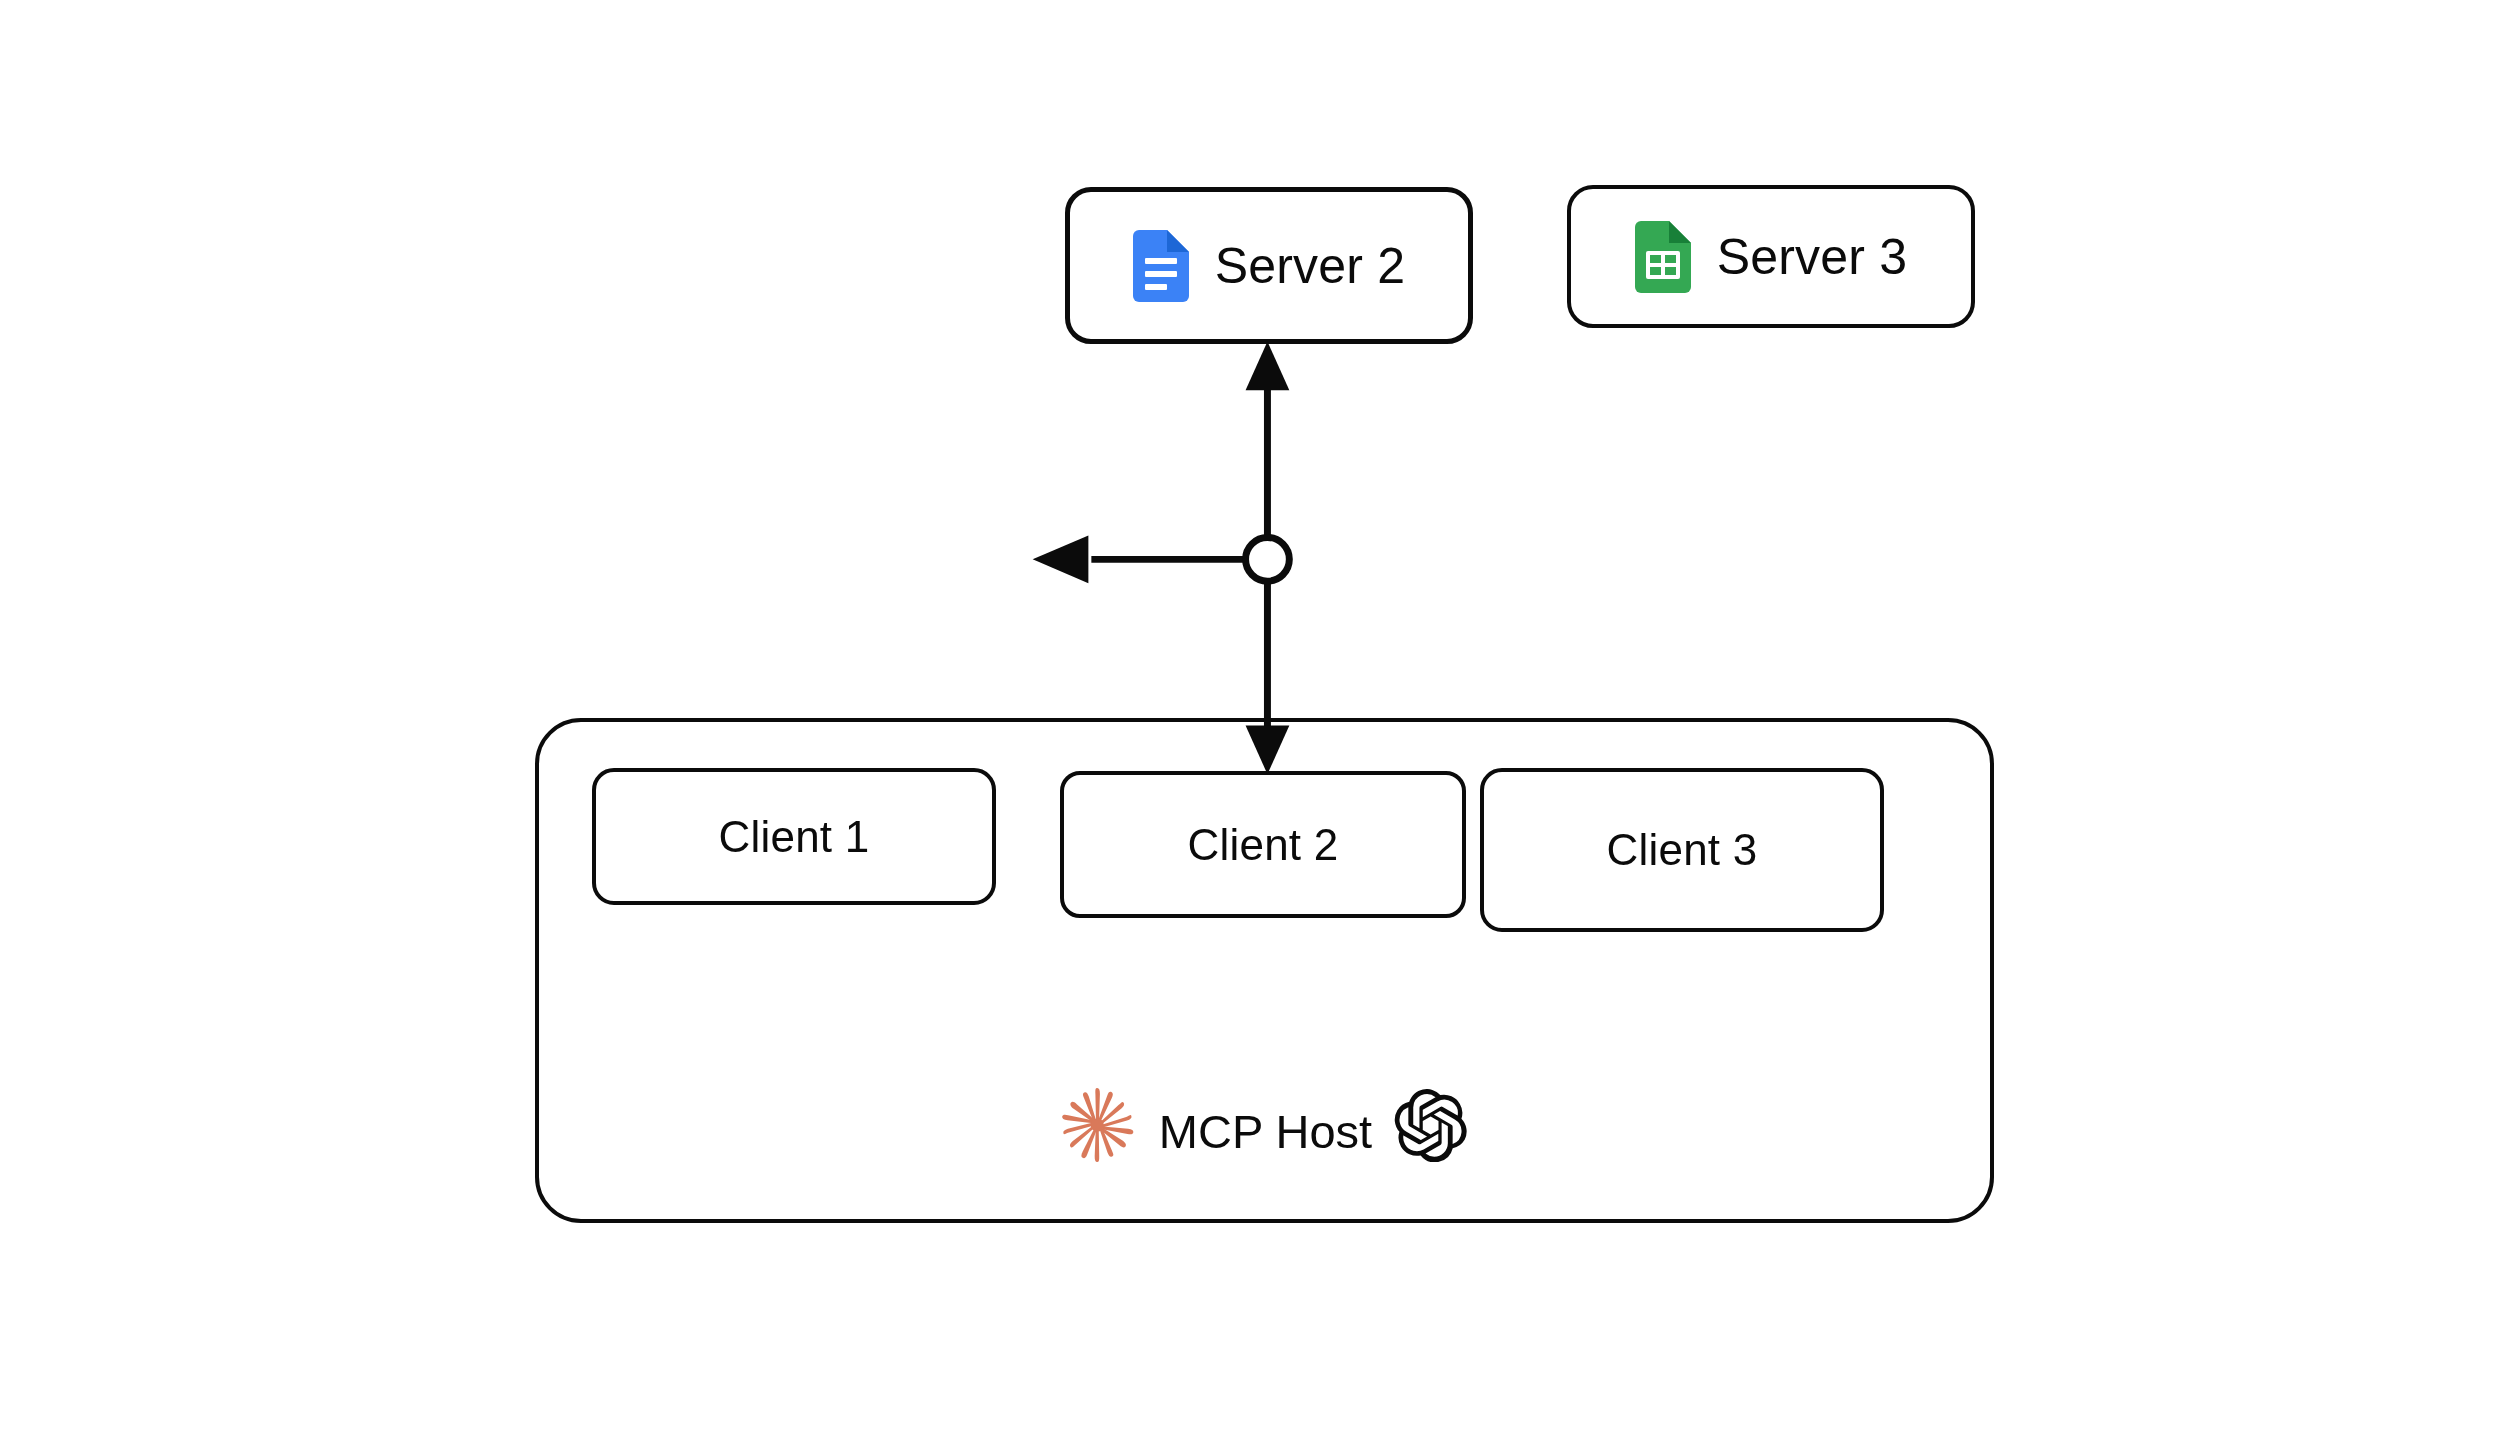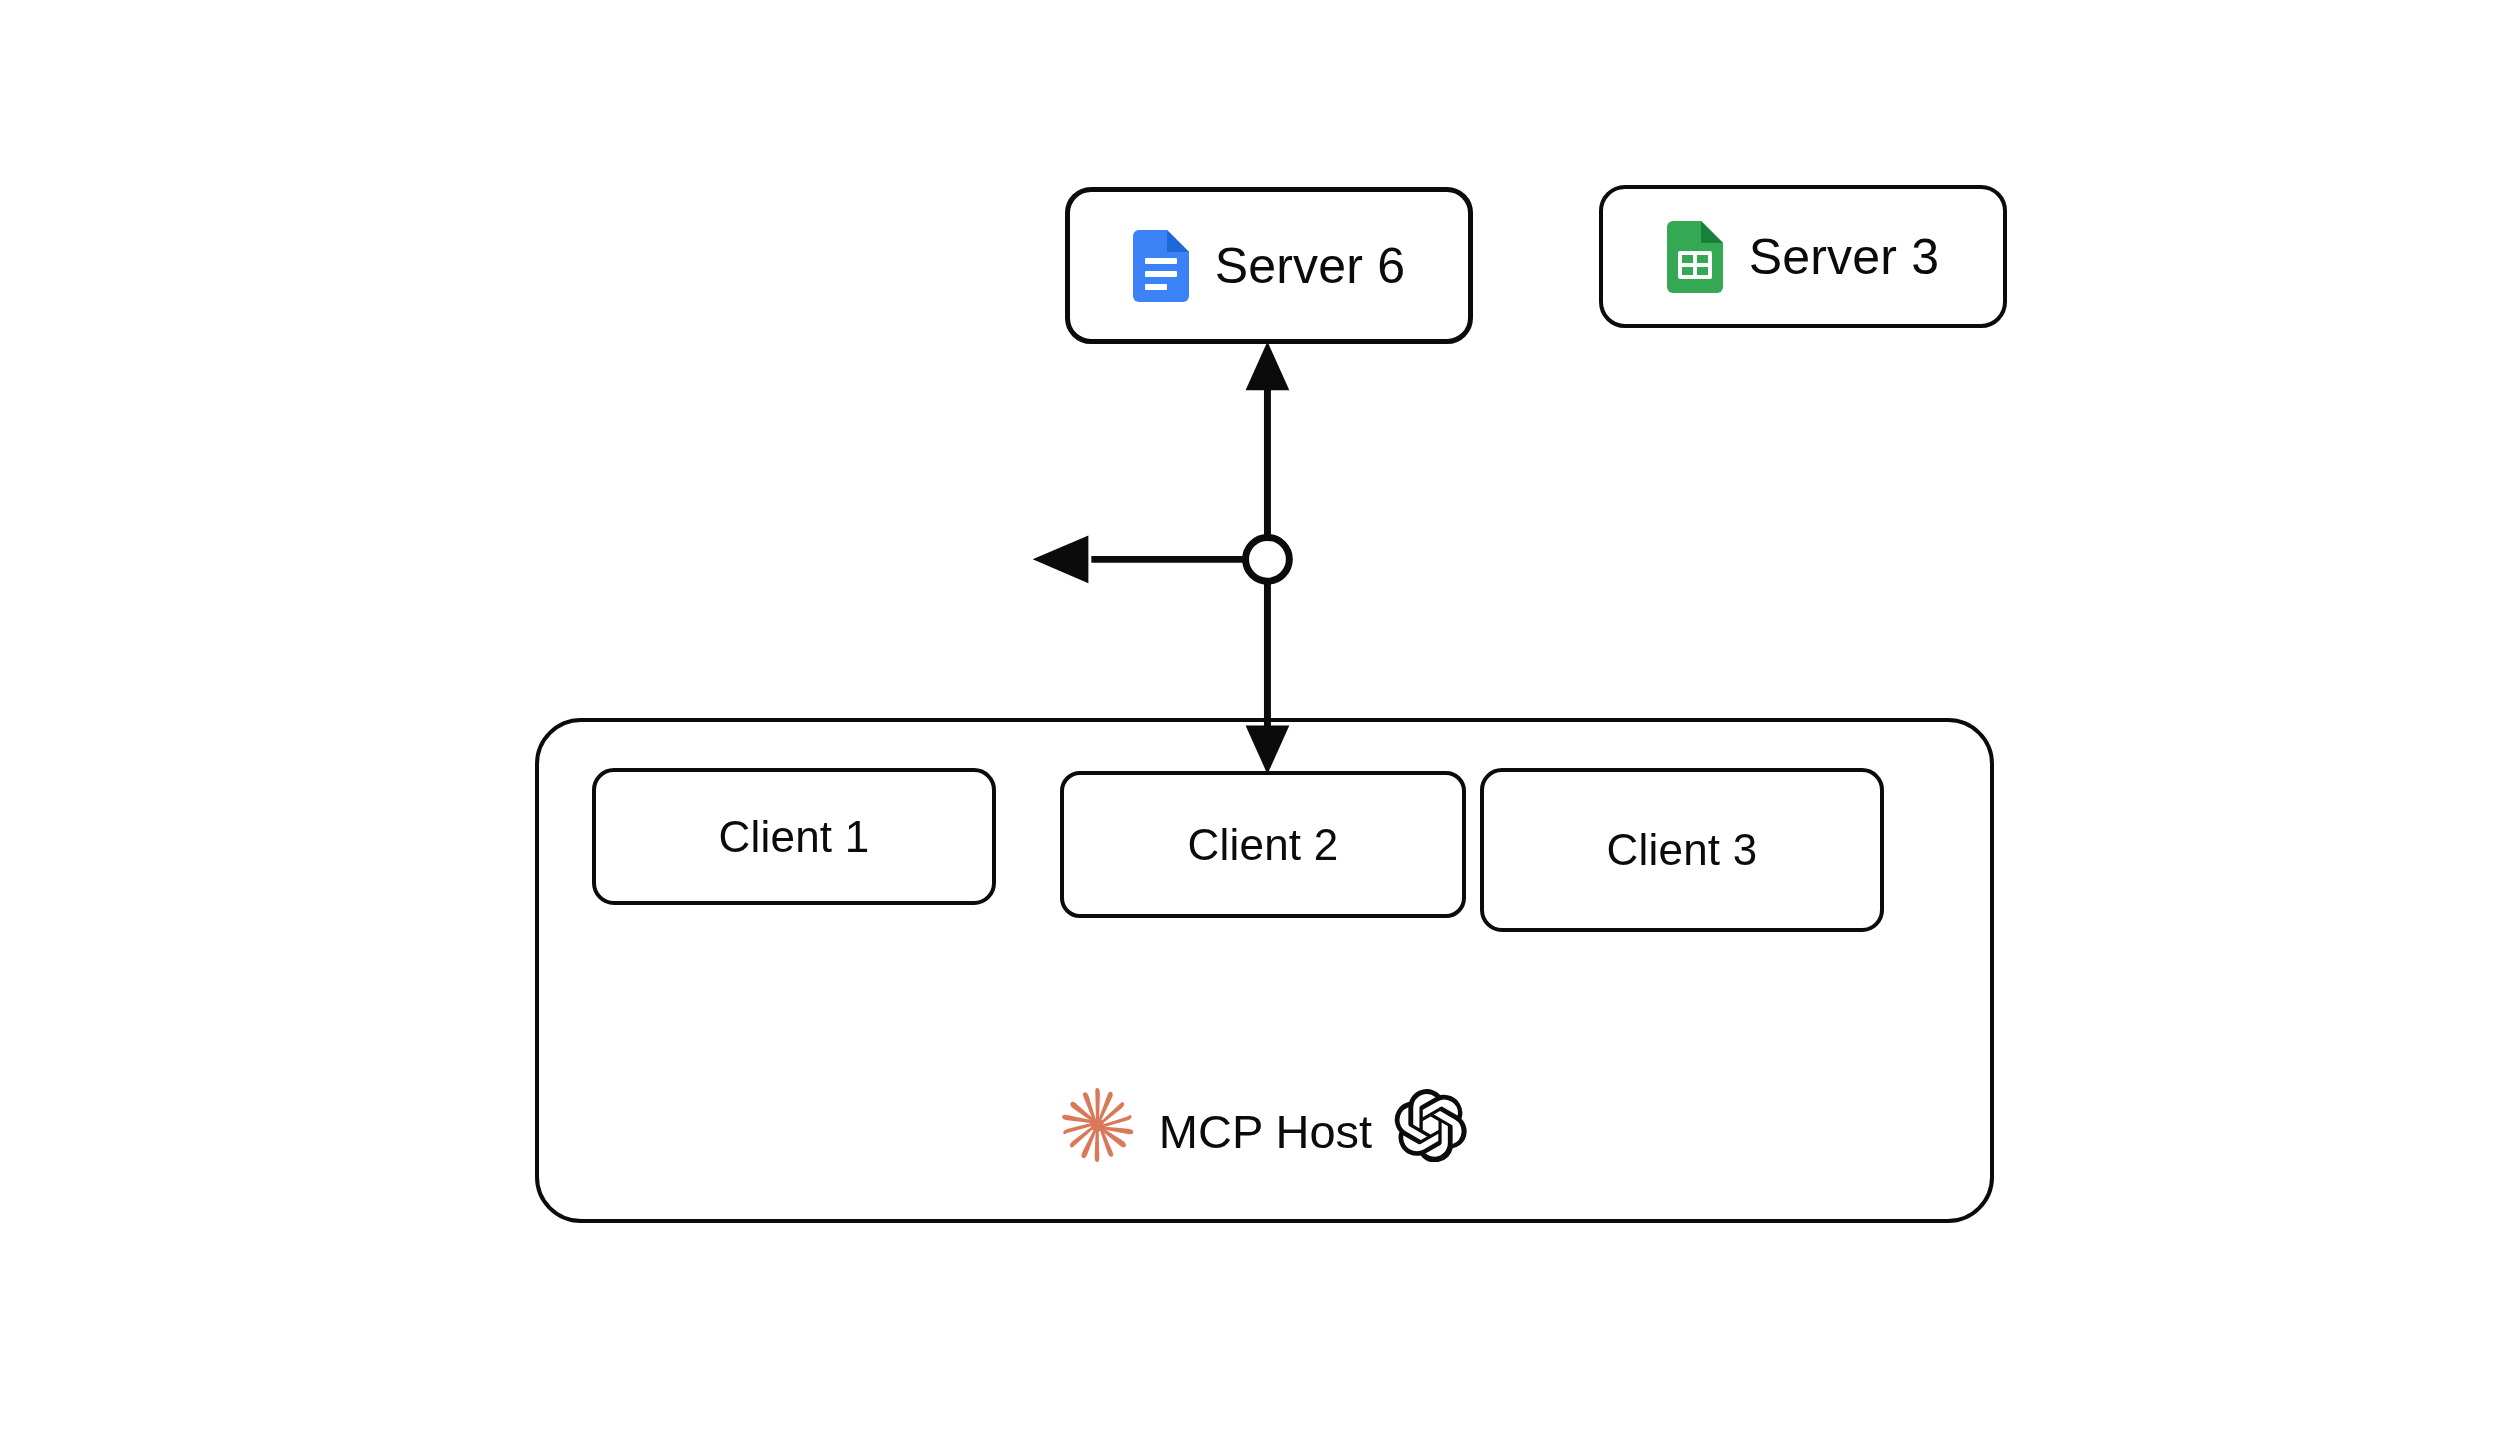--- a/index.html
+++ b/index.html
@@ -37,21 +37,21 @@
     font-weight: 400;
     letter-spacing: 0.2px;
     color: #0b0b0b;
     white-space: nowrap;
     line-height: 1;
   }
 
   
   #server-1 { left: 585px;  top: 189px; width: 394px; height: 141px; }
   #server-2 { left: 1065px; top: 187px; width: 408px; height: 157px; border-width: 5px; }
-  #server-3 { left: 1599px; top: 185px; width: 408px; height: 143px; }
+  #server-3 { left: 1567px; top: 185px; width: 408px; height: 143px; }
 
   
   #tool-called {
     left: 681px; top: 495px; width: 350px; height: 111px;
     border-radius: 22px;
   }
   #tool-called .label { font-size: 48px; }
 
   
   #mcp-host {
@@ -112,21 +112,21 @@
 
 
   <div class="node" id="server-2">
     <svg class="icon" width="56" height="72" viewBox="0 0 56 72" aria-hidden="true">
       <path d="M6 0 H34 L56 22 V66 A6 6 0 0 1 50 72 H6 A6 6 0 0 1 0 66 V6 A6 6 0 0 1 6 0 Z" fill="#3B82F6"></path>
       <path d="M34 0 L56 22 H34 Z" fill="#1D67D6"></path>
       <rect x="12" y="28" width="32" height="6" rx="1" fill="#ffffff"></rect>
       <rect x="12" y="41" width="32" height="6" rx="1" fill="#ffffff"></rect>
       <rect x="12" y="54" width="22" height="6" rx="1" fill="#ffffff"></rect>
     </svg>
-    <span class="label">Server 6</span>
+    <span class="label">Server 2</span>
   </div>
 
   <div class="node" id="server-3">
     <svg class="icon" width="56" height="72" viewBox="0 0 56 72" aria-hidden="true">
       <path d="M6 0 H34 L56 22 V66 A6 6 0 0 1 50 72 H6 A6 6 0 0 1 0 66 V6 A6 6 0 0 1 6 0 Z" fill="#34A853"></path>
       <path d="M34 0 L56 22 H34 Z" fill="#188038"></path>
       <rect x="11" y="30" width="34" height="28" rx="2" fill="#ffffff"></rect>
       <rect x="15" y="34" width="11" height="8" fill="#34A853"></rect>
       <rect x="30" y="34" width="11" height="8" fill="#34A853"></rect>
       <rect x="15" y="46" width="11" height="8" fill="#34A853"></rect>

